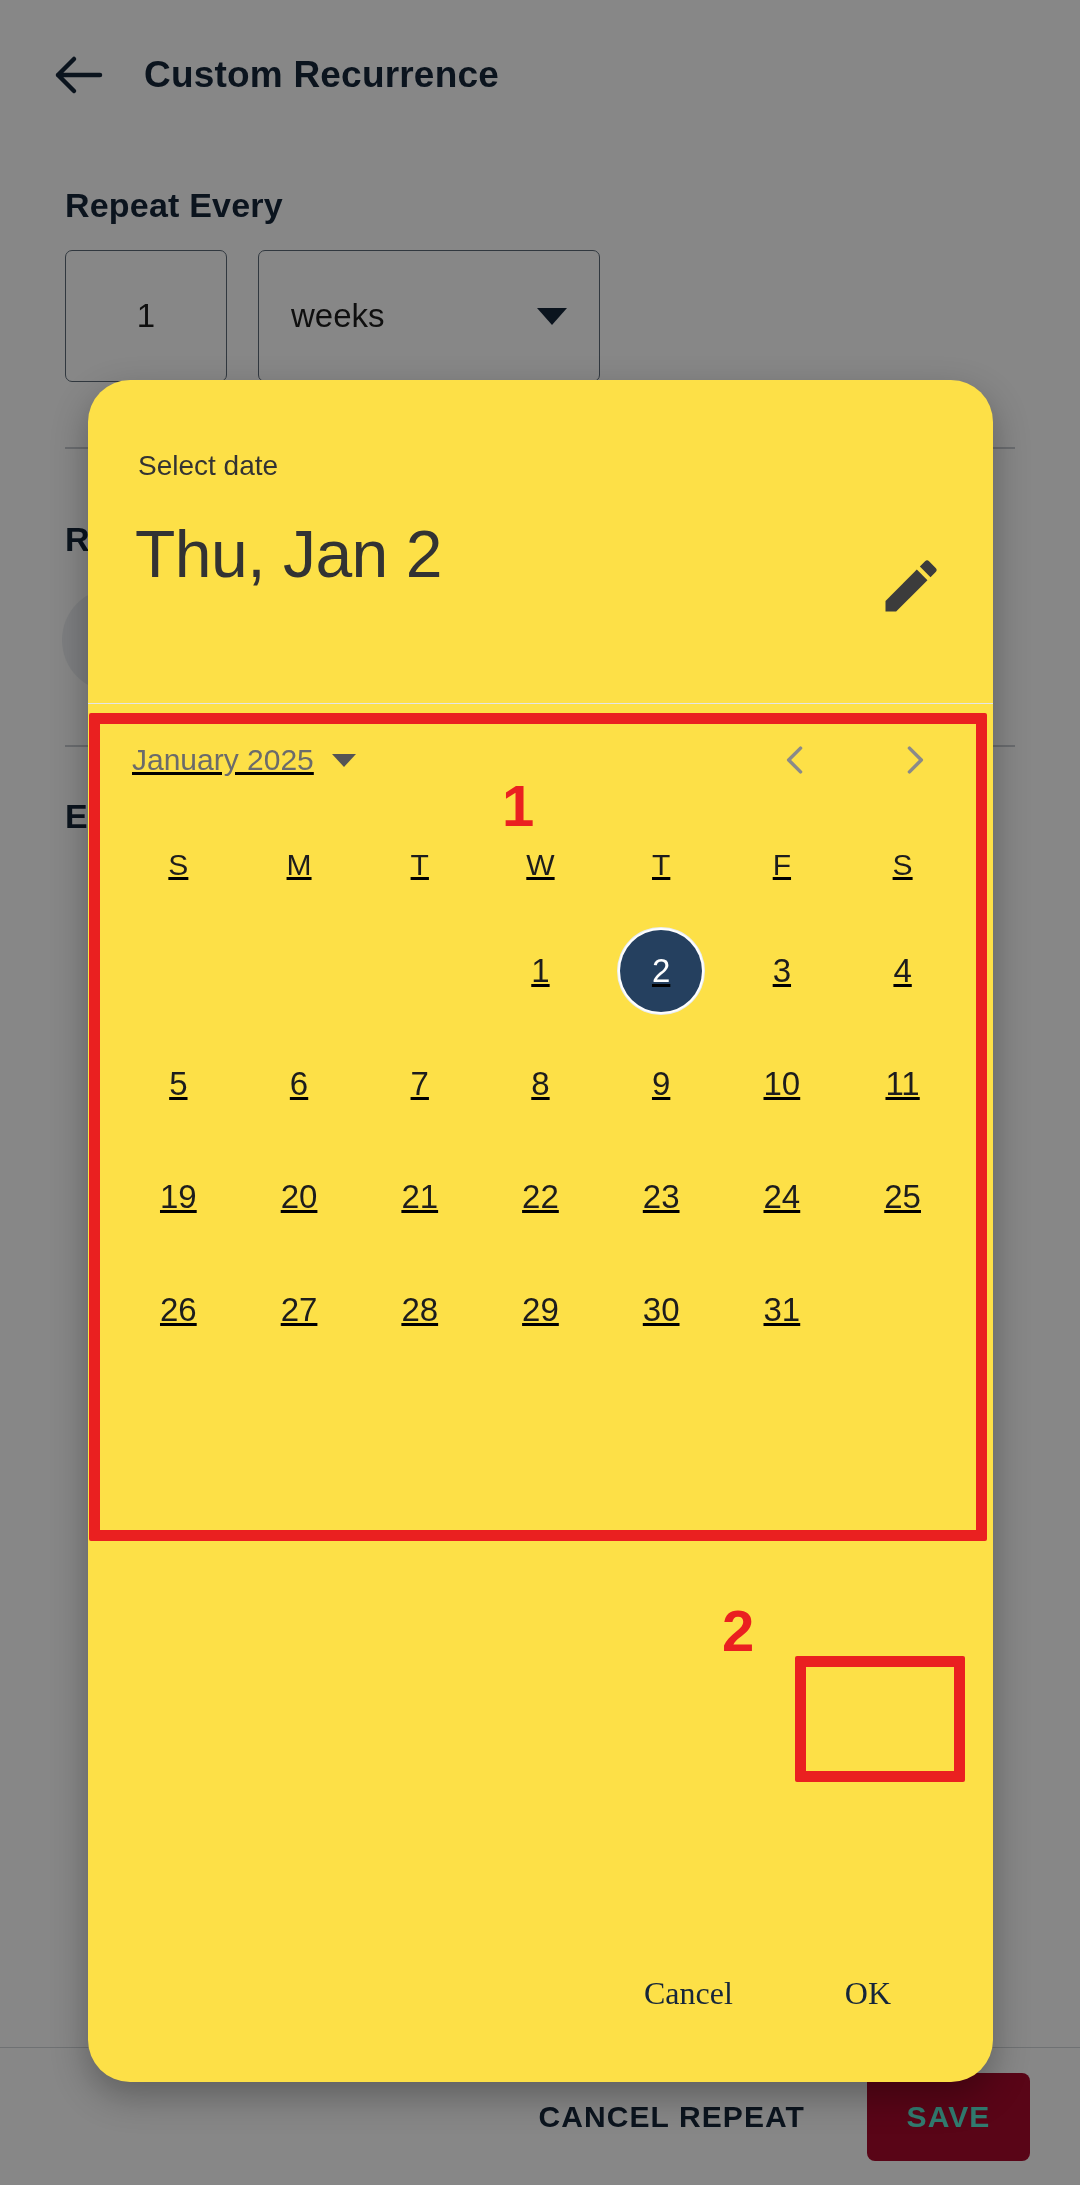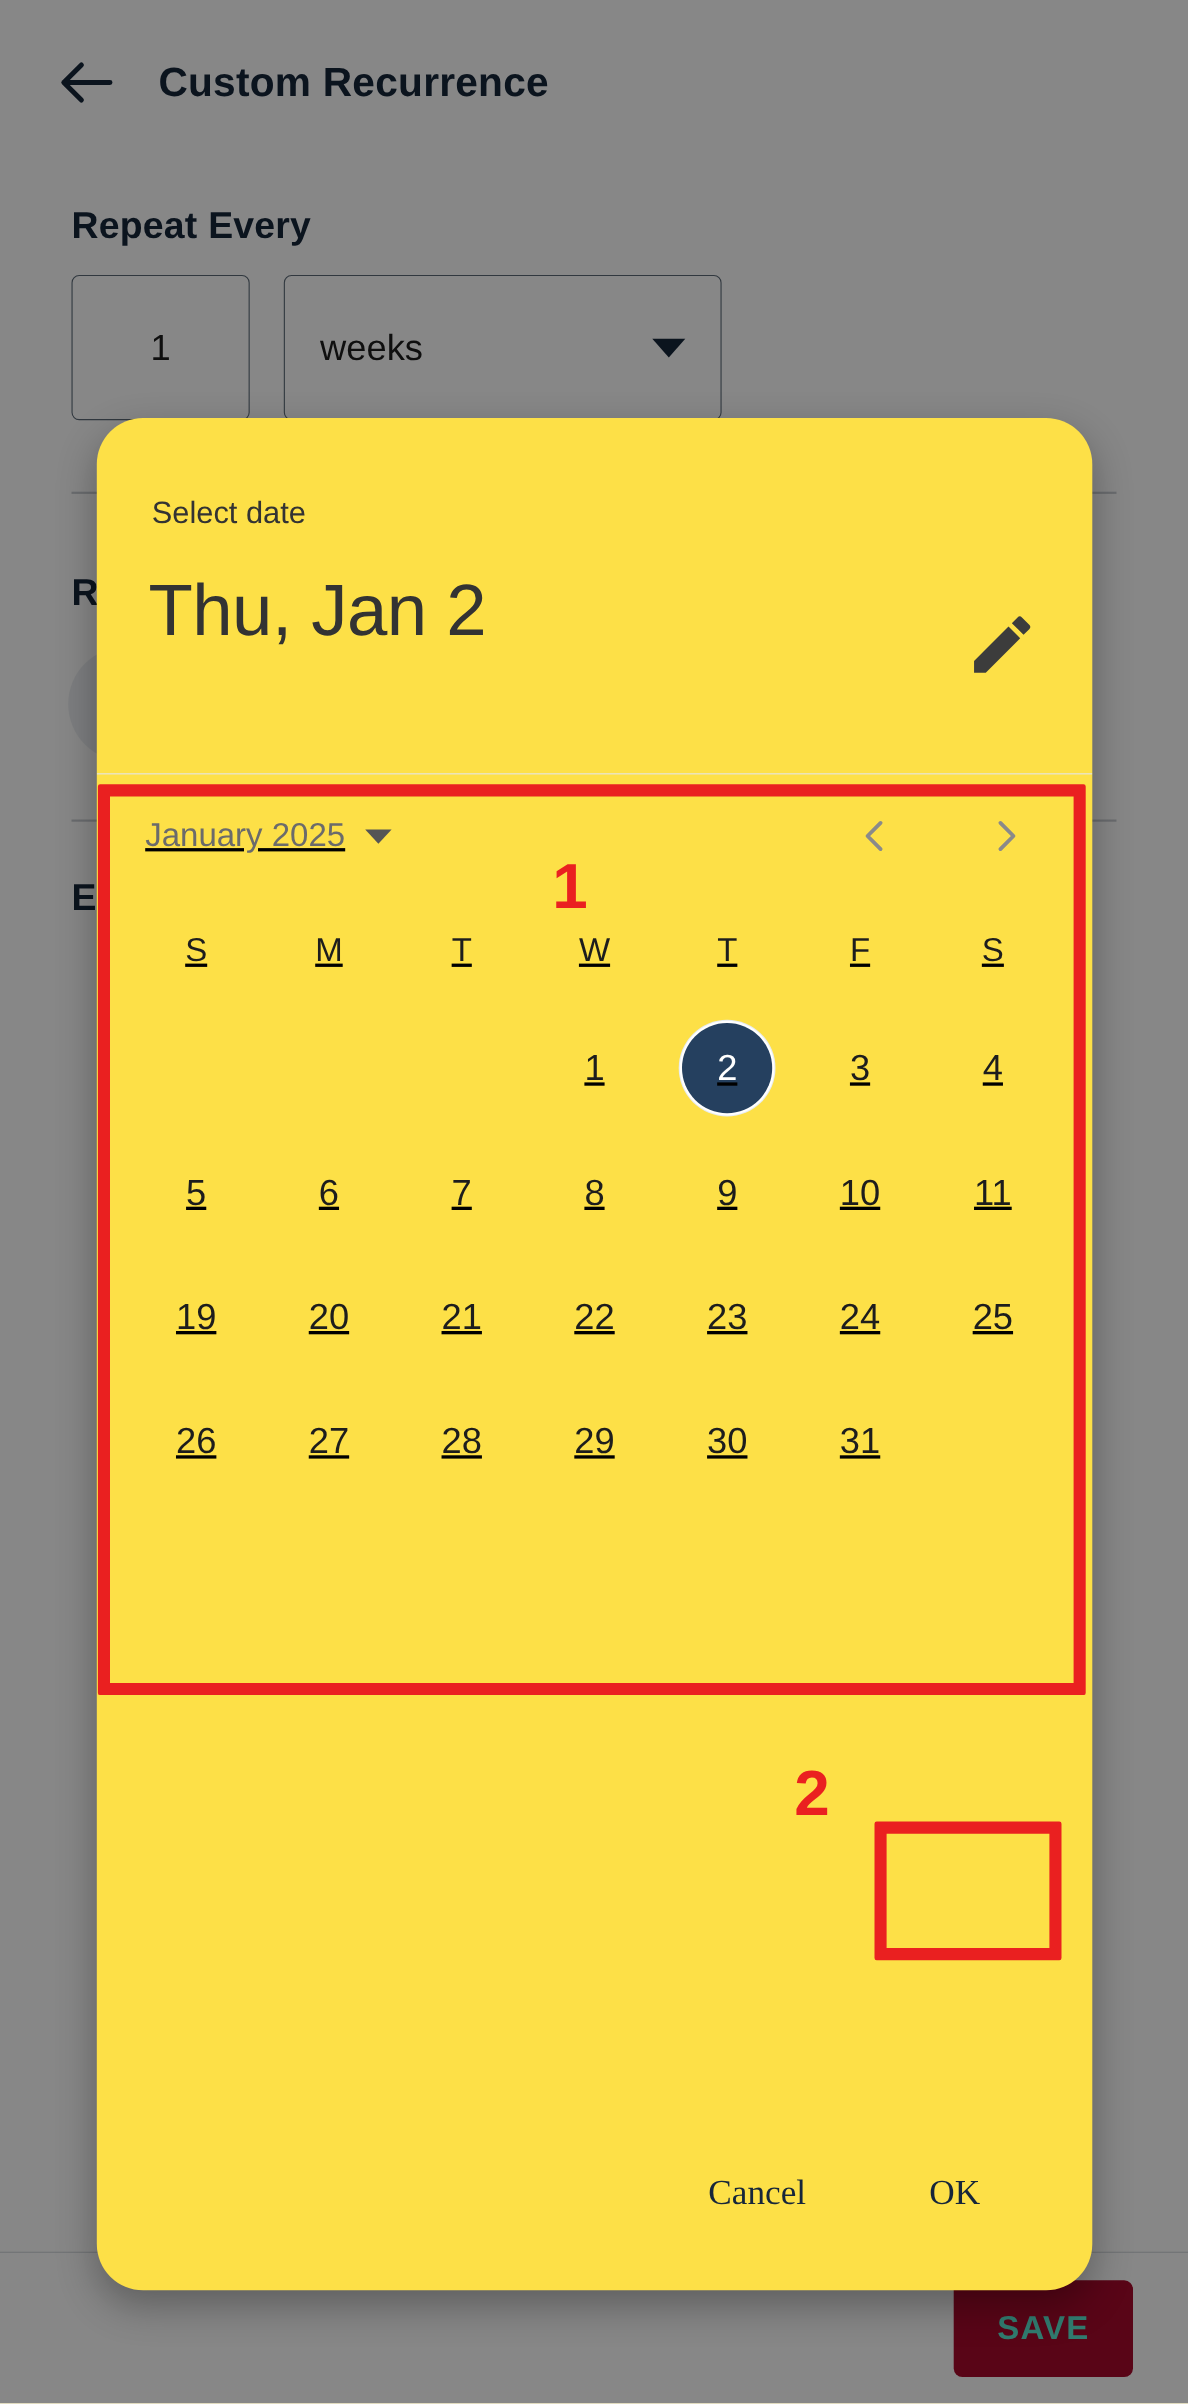--- a/index.html
+++ b/index.html
@@ -69,21 +69,21 @@
     align-items: center;
   }
   #num-field {
     left: 65px; top: 250px;
     width: 162px; height: 132px;
     justify-content: center;
   }
   #num-field .val { font-size: 33px; color: #1d1d1d; }
   #unit-field {
     left: 258px; top: 250px;
-    width: 398px; height: 132px;
+    width: 342px; height: 132px;
     padding: 0 32px;
     justify-content: space-between;
   }
   #unit-field .val { font-size: 33px; color: #1d1d1d; }
   .caret-down {
     width: 0; height: 0;
     border-left: 15px solid transparent;
     border-right: 15px solid transparent;
     border-top: 17px solid #16263a;
   }
@@ -352,20 +352,21 @@
     <div class="divider" id="div-1"></div>
 
     <div class="section-label" id="lbl-repeat-on">R</div>
     <div class="bg-circle"></div>
 
     <div class="divider" id="div-2"></div>
 
     <div class="section-label" id="lbl-ends">E</div>
 
     <div id="bottom-bar">
+      <button id="cancel-repeat-button">CANCEL REPEAT</button>
       <button id="save-button">SAVE</button>
     </div>
 
   </div>
 </div>
 
 <div id="scrim"></div>
 
 <div id="date-dialog">
 

